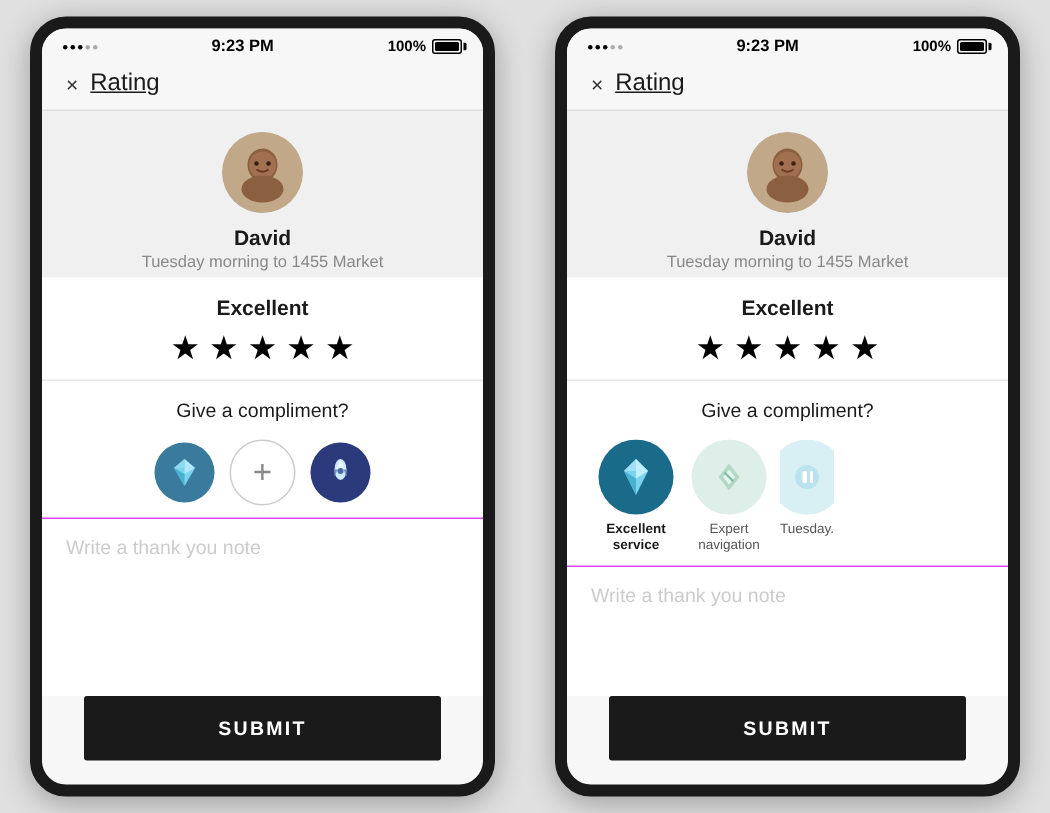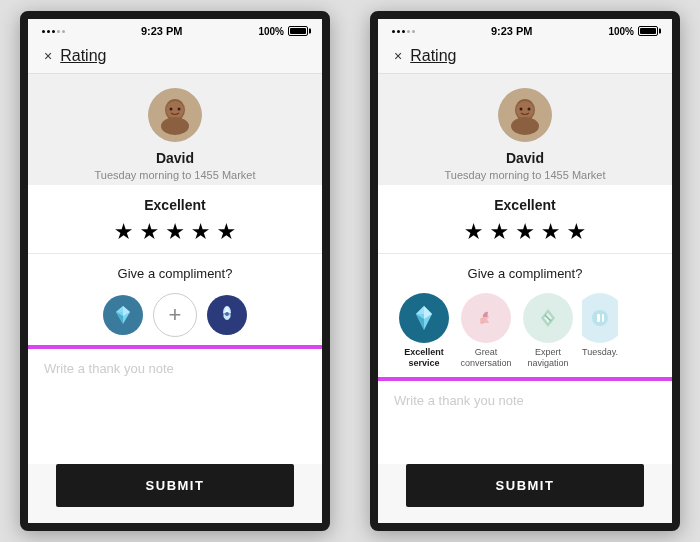--- a/index.html
+++ b/index.html
@@ -18,21 +18,21 @@
       display: flex;
       align-items: center;
       justify-content: center;
       padding: 8px;
     }
 
     .phone {
       width: 310px;
       height: 520px;
       background: #f7f7f7;
-      border-radius: 8px;
+      border-radius: 24px;
       border: 8px solid #1a1a1a;
       overflow: hidden;
       display: flex;
       flex-direction: column;
       position: relative;
       box-shadow: 0 4px 20px rgba(0,0,0,0.3);
     }
 
     
     .status-bar {
@@ -263,21 +263,21 @@
     }
     .comp-item.active .comp-label {
       font-weight: 700;
       color: #1a1a1a;
     }
 
     
     .note-section {
       background: #fff;
       padding: 10px 16px;
-      border-top: 4px solid #d946ef;
+      border-top: 1px solid #d946ef;
       flex: 1;
     }
     .note-placeholder {
       font-size: 13px;
       color: #ccc;
     }
 
     
     .submit-btn {
       background: #1a1a1a;
@@ -449,30 +449,20 @@
             <svg width="28" height="28" viewBox="0 0 28 28">
               <polygon points="14,2 22,10 14,26 6,10" fill="#7ad4f0"></polygon>
               <polygon points="14,2 22,10 14,15" fill="#c0f0ff"></polygon>
               <polygon points="6,10 14,15 14,26" fill="#4ab0d0"></polygon>
               <polygon points="6,10 14,10 14,2" fill="#a0e0f8"></polygon>
             </svg>
           </div>
           <span class="comp-label" style="font-weight:700;color:#1a1a1a;font-size:9px;text-align:center;">Excellent<br>service</span>
         </div>
 
-        <div class="comp-item">
-          <div class="comp-circle conv">
-            <svg width="26" height="26" viewBox="0 0 26 26">
-              <path d="M8 18 L10 10 L14 8 L16 12 L14 14 L16 18 Z" fill="#e89090" opacity="0.8"></path>
-              <path d="M10 10 Q12 6 15 7 L14 12 L10 12 Z" fill="#d06080"></path>
-              <rect x="7" y="13" width="4" height="6" rx="1" fill="#e89090" opacity="0.7"></rect>
-            </svg>
-          </div>
-          <span class="comp-label">Great<br>conversation</span>
-        </div>
 
         <div class="comp-item">
           <div class="comp-circle nav">
             <svg width="26" height="26" viewBox="0 0 26 26">
               <path d="M13 4 L20 13 L13 22 L6 13 Z" fill="#80c0a0" opacity="0.8"></path>
               <path d="M13 8 L17 13 L13 18 L9 13 Z" fill="#fff" opacity="0.7"></path>
               <line x1="10" y1="10" x2="16" y2="16" stroke="#50a080" stroke-width="1.5"></line>
             </svg>
           </div>
           <span class="comp-label">Expert<br>navigation</span>

